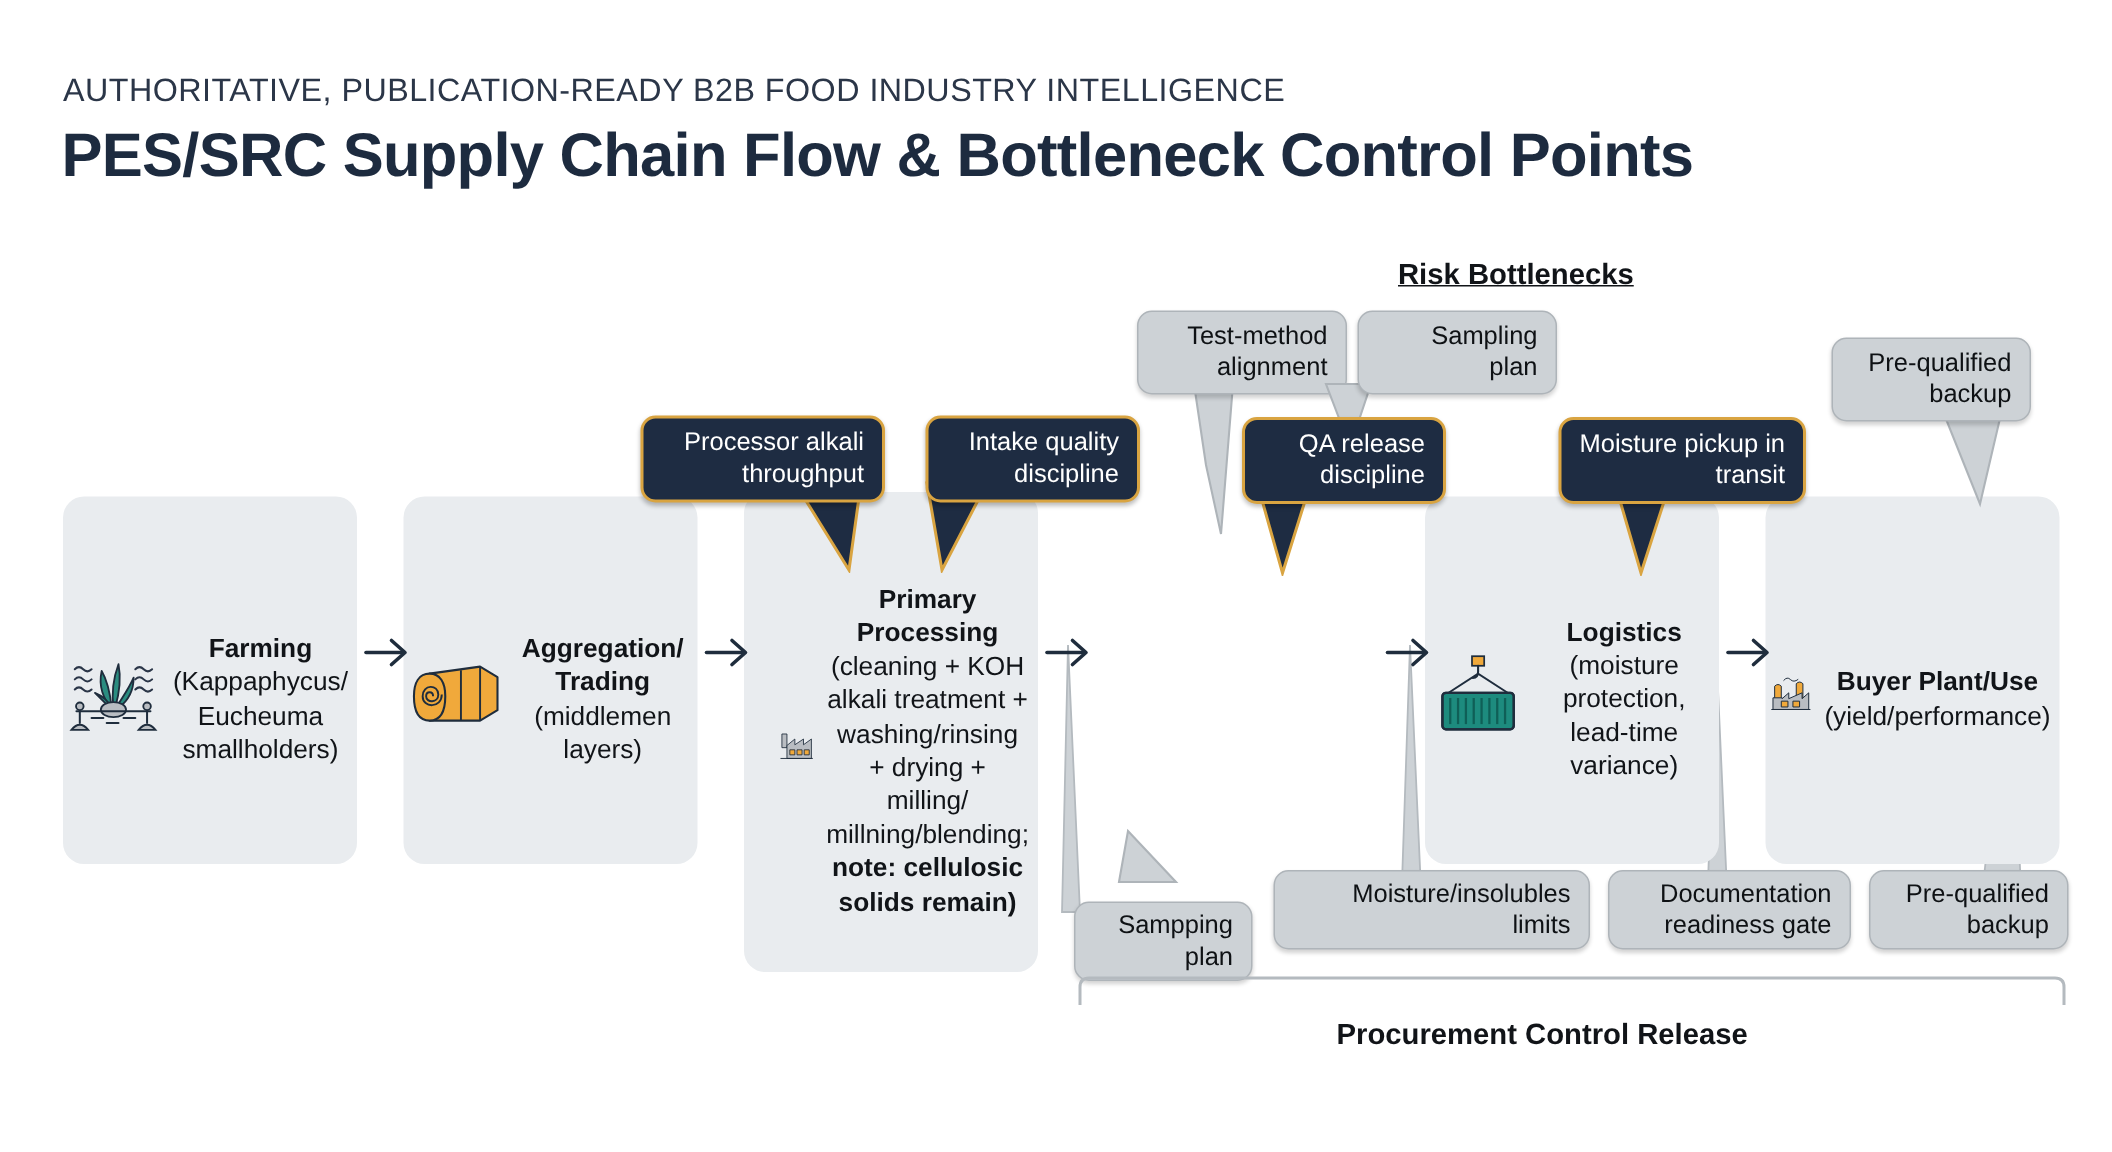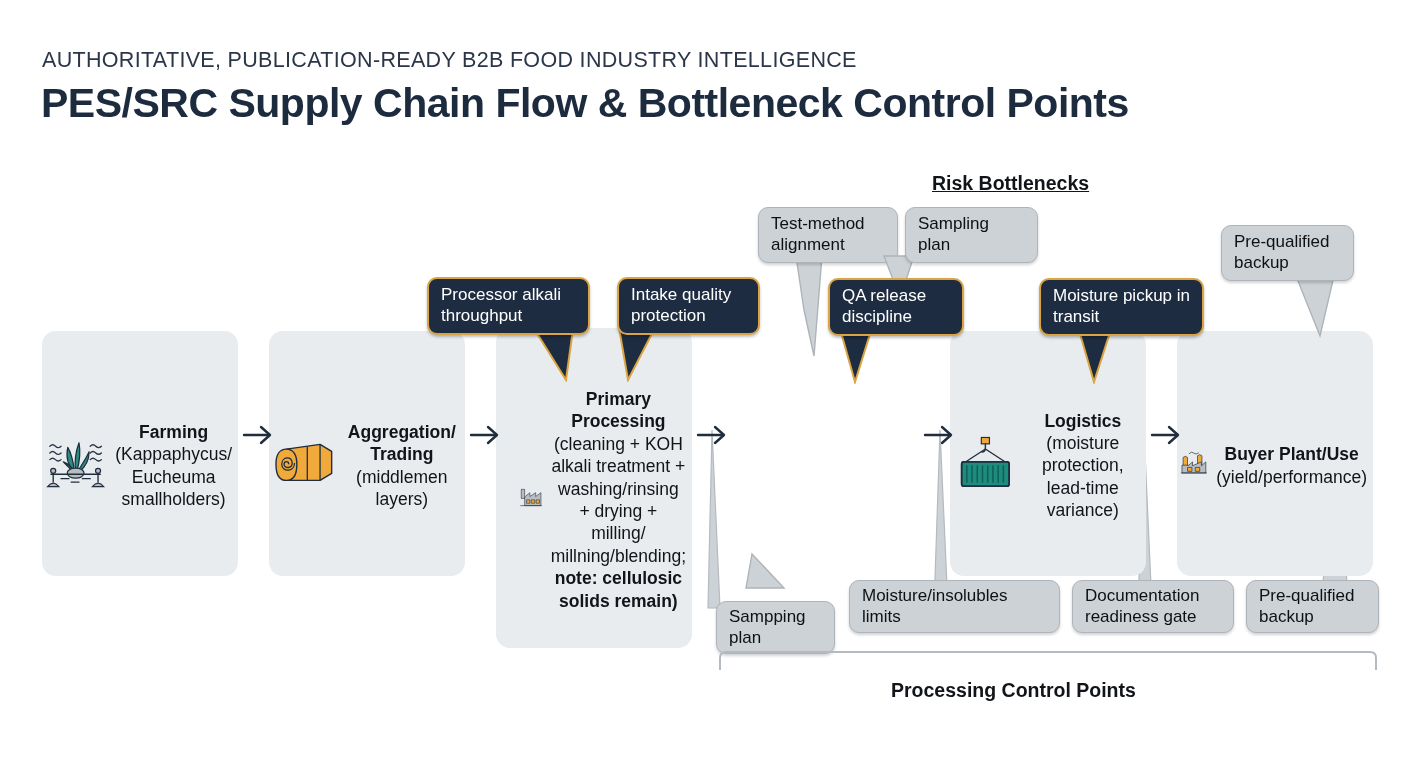--- a/index.html
+++ b/index.html
@@ -45,21 +45,21 @@
   .stage-label b { font-weight: 700; }
 
   
   .arrow { position: absolute; }
 
   
   .callout {
     position: absolute;
     border-radius: 10px;
     display: flex; align-items: center; justify-content: center;
-    text-align: left;
+    text-align: right;
     font-size: 17px; line-height: 1.22;
     padding: 7px 12px;
   }
   .callout.dark {
     background: #1e2c42;
     border: 2.2px solid #d9a441;
     color: #ffffff;
     box-shadow: 0 2px 3px rgba(0,0,0,0.25);
   }
   .callout.light {
@@ -270,21 +270,21 @@
     <polygon points="4,2 48,2 40,60" fill="#1e2c42" stroke="#d9a441" stroke-width="2"></polygon>
   </svg>
   <div class="callout dark" style="left:427px; top:277px; width:163px; height:58px;">
     <span>Processor alkali throughput</span>
   </div>
 
   <svg class="tail" style="left:614px; top:320px;" width="70" height="62">
     <polygon points="44,2 4,2 14,60" fill="#1e2c42" stroke="#d9a441" stroke-width="2"></polygon>
   </svg>
   <div class="callout dark" style="left:617px; top:277px; width:143px; height:58px;">
-    <span>Intake quality protection</span>
+    <span>Intake quality discipline</span>
   </div>
 
   <svg class="tail" style="left:833px; top:316px;" width="70" height="68">
     <polygon points="4,2 42,2 22,66" fill="#1e2c42" stroke="#d9a441" stroke-width="2"></polygon>
   </svg>
   <div class="callout dark" style="left:828px; top:278px; width:136px; height:58px;">
     <span>QA release discipline</span>
   </div>
 
   <svg class="tail" style="left:1068px; top:318px;" width="70" height="66">
@@ -309,15 +309,15 @@
     <span>Documentation readiness gate</span>
   </div>
 
   <div class="callout light" style="left:1246px; top:580px; width:133px; height:53px;">
     <span>Pre-qualified backup</span>
   </div>
 
   <svg class="bracket" style="left:718px; top:648px;" width="660" height="24">
     <path d="M2 22 L2 10 Q2 4 8 4 L652 4 Q658 4 658 10 L658 22" fill="none" stroke="#b4babf" stroke-width="2"></path>
   </svg>
-  <div class="section-label" style="left:891px; top:679px;">Processing Control Points</div>
+  <div class="section-label" style="left:891px; top:679px;">Procurement Control Release</div>
 
 </div>
 
 </body></html>

